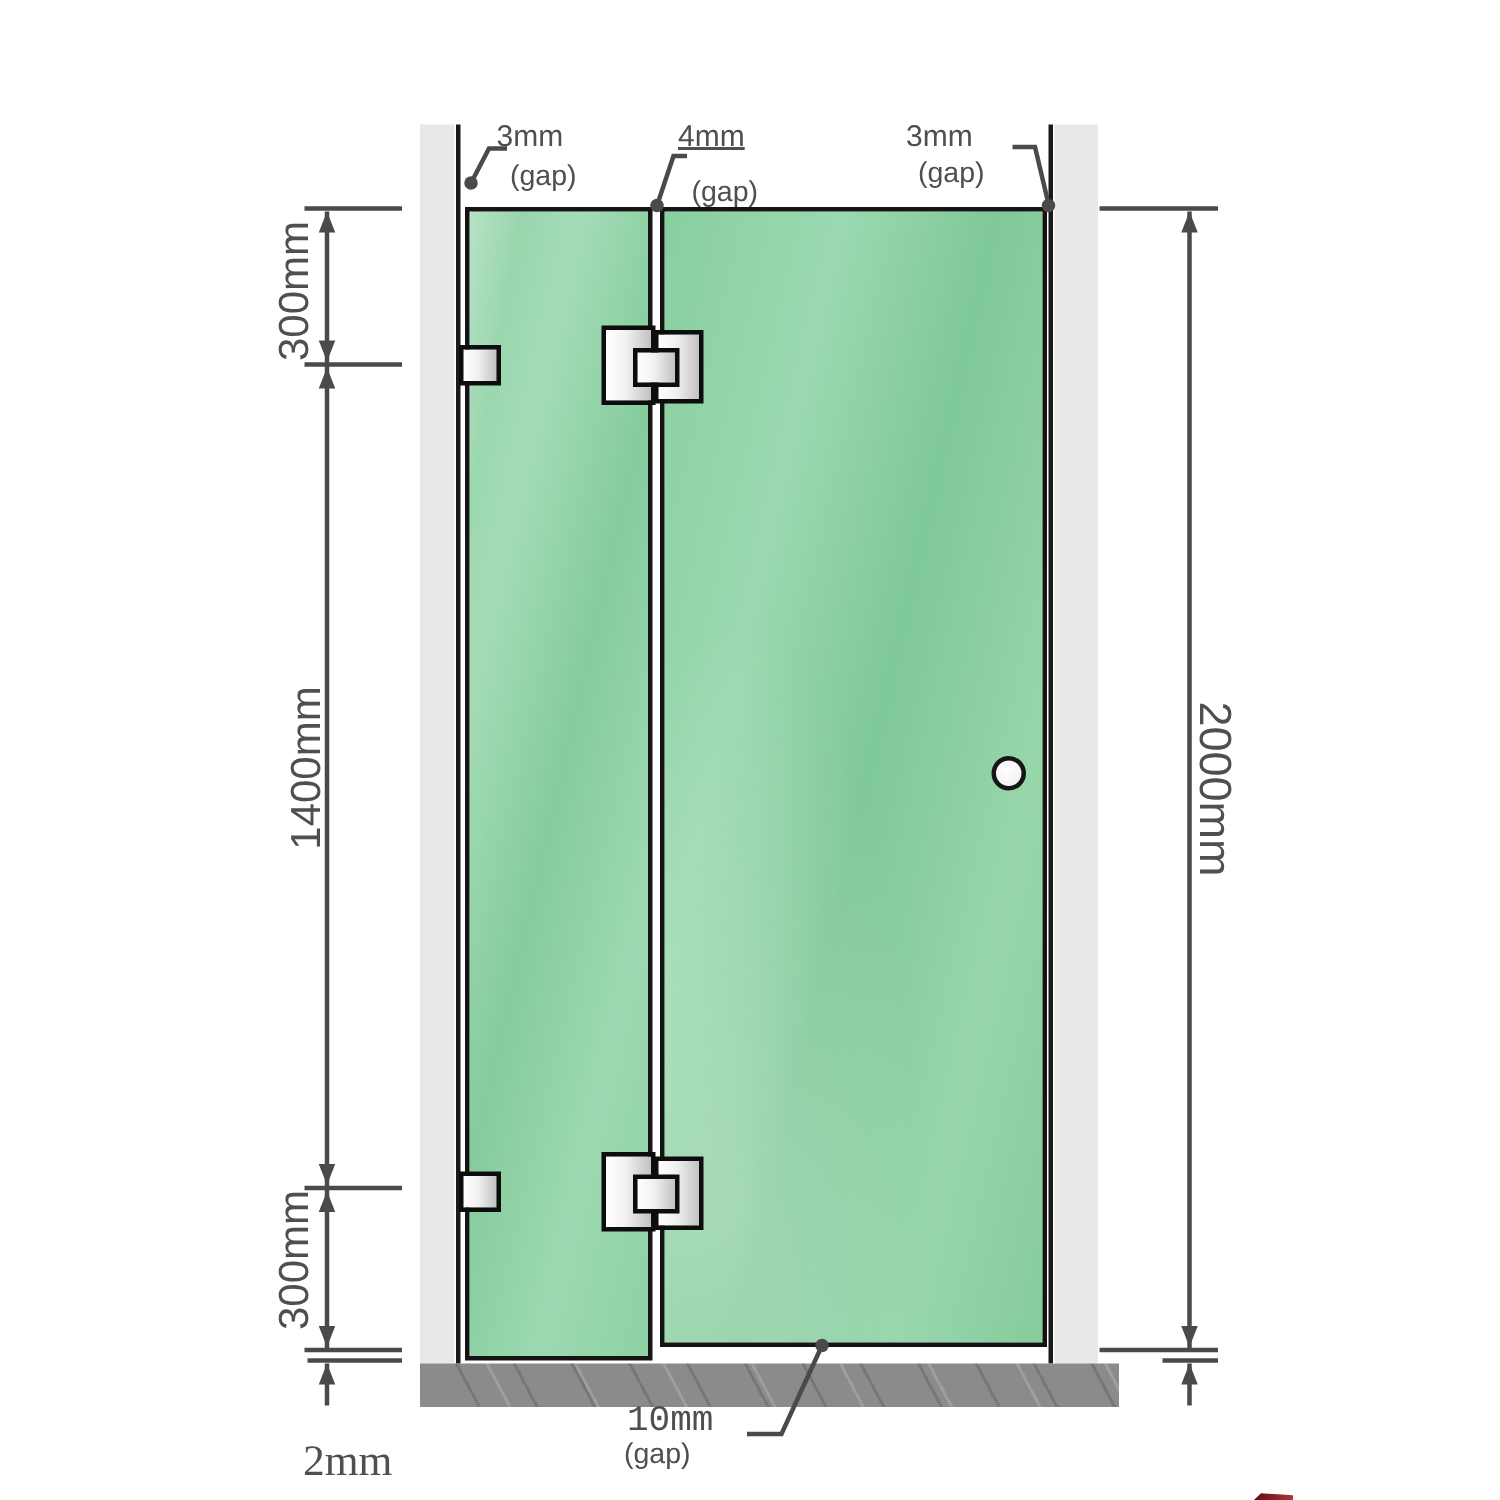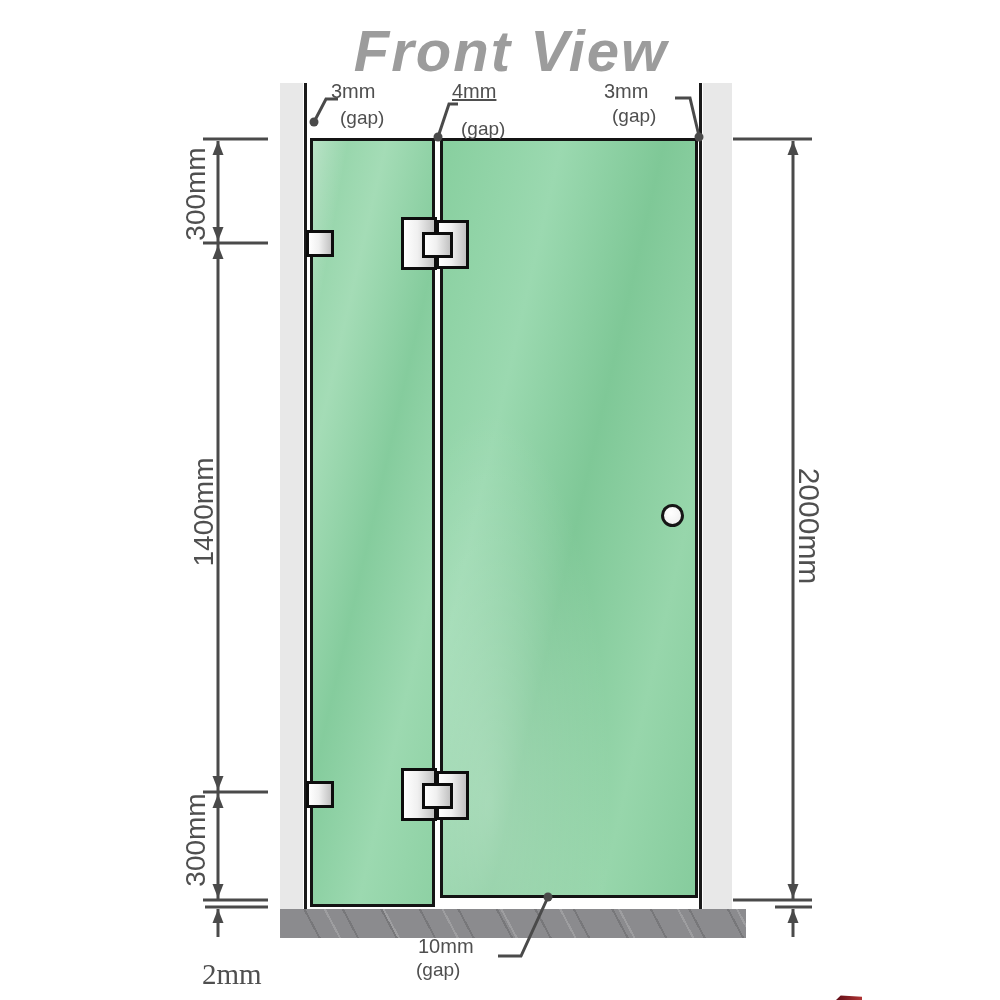--- a/index.html
+++ b/index.html
@@ -74,21 +74,20 @@
     left:836px;top:995px;width:26px;height:5px;
     background:linear-gradient(to right,#5f0d16,#b03434);
     clip-path:polygon(0 100%,18% 10%,100% 35%,100% 100%);
   }
 </style>
 </head>
 <body>
 
 <div id="canvas">
 
-  <div class="abs title">Front View</div>
 
   <div class="abs wall wall-left"></div>
   <div class="abs wall wall-right"></div>
   <div class="abs wall-edge wall-edge-left"></div>
   <div class="abs wall-edge wall-edge-right"></div>
 
   <div class="abs panel panel-fixed"></div>
   <div class="abs panel panel-door"></div>
 
   <div class="abs floor"></div>
@@ -147,21 +146,21 @@
   <div class="abs knob"></div>
 
   <div class="abs lbl lbl-big" style="left:331px;top:81px;">3mm</div>
   <div class="abs lbl lbl-gap" style="left:340px;top:108px;">(gap)</div>
   <div class="abs lbl lbl-big" style="left:452px;top:81px;text-decoration:underline;">4mm</div>
   <div class="abs lbl lbl-gap" style="left:461px;top:119px;">(gap)</div>
   <div class="abs lbl lbl-big" style="left:604px;top:81px;">3mm</div>
   <div class="abs lbl lbl-gap" style="left:612px;top:106px;">(gap)</div>
 
   <div class="abs lbl" style="left:202px;top:960px;font-size:29px;font-family:Liberation Serif, serif;">2mm</div>
-  <div class="abs lbl" style="left:418px;top:936px;font-size:20px;">10mm</div>
+  <div class="abs lbl" style="left:418px;top:936px;font-size:24px;font-family:Liberation Mono, monospace;">10mm</div>
   <div class="abs lbl lbl-gap" style="left:416px;top:960px;">(gap)</div>
 
   <div class="abs vlabel rot-ccw" style="left:196px;top:194px;">300mm</div>
   <div class="abs vlabel rot-ccw" style="left:204px;top:512px;">1400mm</div>
   <div class="abs vlabel rot-ccw" style="left:196px;top:840px;">300mm</div>
   <div class="abs vlabel rot-cw" style="left:809px;top:526px;font-size:30px;">2000mm</div>
 
   <div class="abs logo-frag"></div>
 
 </div>

